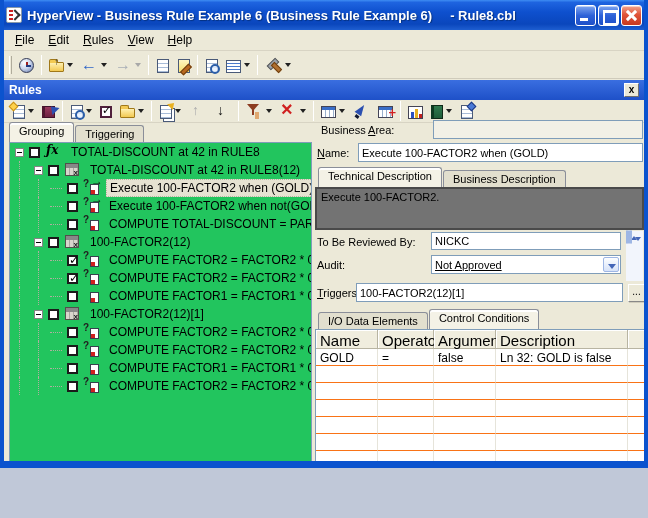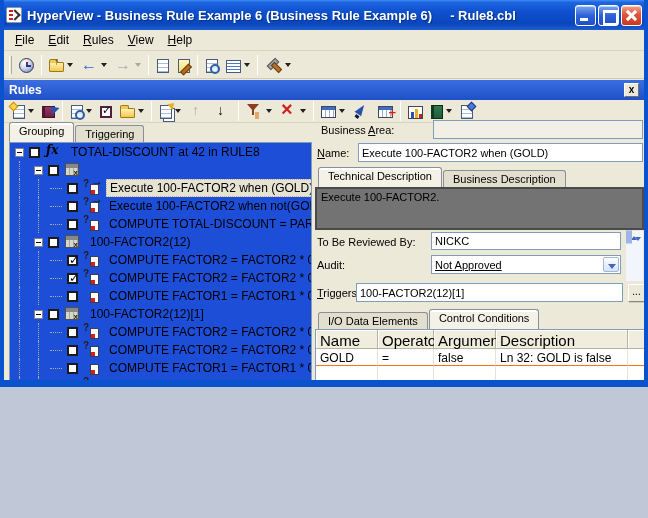--- a/index.html
+++ b/index.html
@@ -1,17 +1,17 @@
 <!DOCTYPE html>
 <html><head>
 <meta charset="utf-8">
 <style>
   html,body{margin:0;padding:0;background:#c0c8d8;font-family:"Liberation Sans","DejaVu Sans",sans-serif;}
   *{box-sizing:border-box;}
-  #win{position:relative;width:648px;height:387px;background:#ECE9D8;
+  #win{position:relative;width:648px;height:468px;background:#ECE9D8;
        border-left:4px solid #0B53CE;border-right:4px solid #0B53CE;border-bottom:7px solid #0B53CE;overflow:hidden;}
   
   #titlebar{position:absolute;top:0;left:-4px;right:-4px;height:30px;
     background:linear-gradient(180deg,#3E8DF3 0%,#1E64E0 8%,#0E50CE 40%,#0A46BC 80%,#1E5ED0 100%);
     display:flex;align-items:center;padding:0 6px;color:#fff;}
   #app-icon{width:16px;height:16px;background:#fff;border:1px solid #89a;border-radius:2px;margin-right:5px;position:relative;flex:none;}
   #app-icon::before{content:"";position:absolute;left:2px;top:2px;width:4px;height:10px;background:repeating-linear-gradient(180deg,#c22 0 2px,#fff 2px 4px);}
   #app-icon::after{content:"";position:absolute;right:2px;top:3px;width:6px;height:6px;border:2px solid #333;border-left:none;border-bottom:none;transform:rotate(45deg);}
   #title-text{font-size:13px;font-weight:bold;white-space:pre;overflow:hidden;text-overflow:ellipsis;flex:1;text-shadow:1px 1px 1px #04307E;}
   .winbtn{width:21px;height:21px;margin-left:2px;border-radius:3px;border:1px solid #fff;position:relative;flex:none;
@@ -78,21 +78,21 @@
   
   #panel-title{position:absolute;top:80px;left:0;right:0;height:20px;background:linear-gradient(180deg,#3A6EE0,#1E50C8);color:#fff;font-size:12px;font-weight:bold;display:flex;align-items:center;padding:0 5px;}
   #panel-close{margin-left:auto;width:15px;height:14px;background:#ECE9D8;border:1px solid #fff;border-right-color:#707070;border-bottom-color:#707070;color:#000;font-size:10px;font-weight:bold;line-height:12px;text-align:center;}
   #rules-toolbar{position:absolute;top:100px;left:0;right:0;height:23px;border-bottom:1px solid #d8d4c4;padding-left:4px;}
   
   .tabrow{display:flex;align-items:flex-end;height:20px;}
   .tab{border:1px solid #8a8e99;border-bottom:none;border-radius:3px 3px 0 0;background:#E2DFCE;padding:2px 9px 2px 9px;font-size:11px;height:17px;margin-right:1px;position:relative;}
   .tab.active{background:#F4F2E6;height:20px;z-index:3;box-shadow:inset 0 2px 0 #fff;}
   
   #left-col{position:absolute;top:122px;left:5px;width:303px;height:375px;}
-  #tree-box{position:absolute;top:20px;left:0;right:0;height:338px;background:#1d4ed8;border:1px solid #7F9DB9;overflow:hidden;z-index:2;}
+  #tree-box{position:absolute;top:20px;left:0;right:0;height:338px;background:#22c55e;border:1px solid #7F9DB9;overflow:hidden;z-index:2;}
   .tree-row{display:flex;align-items:center;height:18px;font-size:12px;white-space:nowrap;}
   .guide{width:19px;height:18px;flex:none;position:relative;}
   .guide::before{content:"";position:absolute;left:9px;top:0;bottom:0;border-left:1px dotted #b0aea0;}
   .expander{width:9px;height:9px;border:1px solid #848484;background:#fff;flex:none;position:relative;margin:0 5px;}
   .expander::before{content:"";position:absolute;left:1px;top:3px;width:5px;height:1px;background:#000;}
   .exp-space{width:19px;height:18px;flex:none;position:relative;}
   .exp-space::before{content:"";position:absolute;left:2px;top:9px;width:12px;border-top:1px dotted #b0aea0;}
   .tcb{width:11px;height:11px;border:2px solid #1a1a1a;background:#fff;flex:none;position:relative;margin-right:3px;}
   .tcb.checked::before{content:"\2713";position:absolute;left:0px;top:-4px;font-size:12px;font-weight:bold;color:#000;}
   .ticon{width:22px;height:16px;flex:none;position:relative;margin-right:3px;}
@@ -279,20 +279,21 @@
           <span class="ticon t-fx"></span>
           <span class="tree-label">TOTAL-DISCOUNT at 42 in RULE8</span>
         </div>
         <div class="tree-row">
           <span class="guide"></span>
           <span class="expander"></span>
           <span class="tcb"></span>
           <span class="ticon">
             <span class="t-calc"></span>
           </span>
+          <span class="tree-label">TOTAL-DISCOUNT at 42 in RULE8(12)</span>
         </div>
         <div class="tree-row selected">
           <span class="guide"></span>
           <span class="guide"></span>
           <span class="exp-space"></span>
           <span class="tcb"></span>
           <span class="ticon"><span class="q"></span><span class="t-page"></span><span class="arr"></span></span>
           <span class="tree-label">Execute 100-FACTOR2 when (GOLD)</span>
         </div>
         <div class="tree-row">

